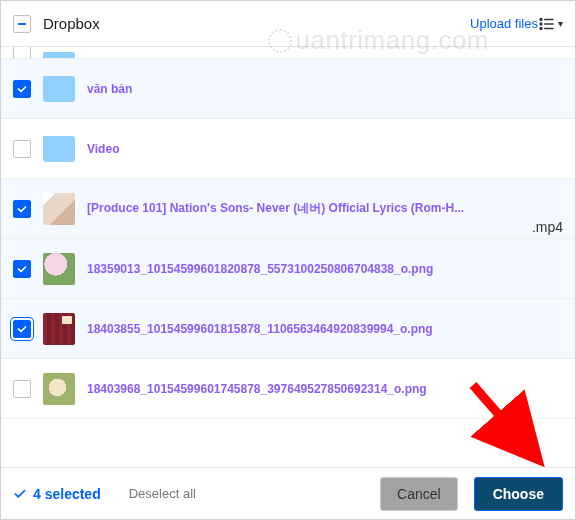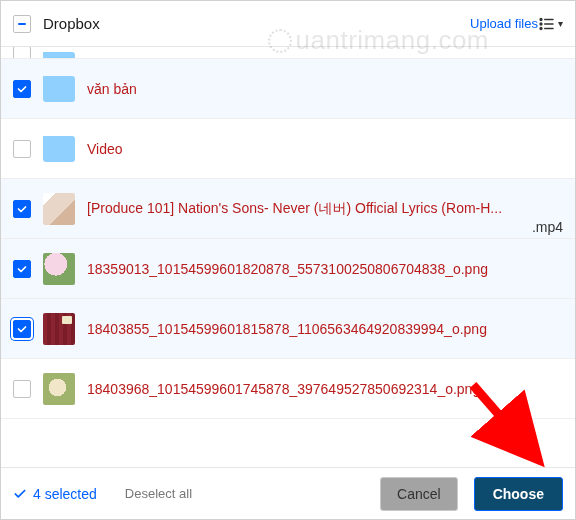--- a/index.html
+++ b/index.html
@@ -128,22 +128,23 @@
   .thumb.img2 { background: radial-gradient(circle at 40% 35%, #f6d6e5 0 40%, #7fa562 40% 100%); }
   .thumb.img3 { background: repeating-linear-gradient(90deg,#8a2430 0 4px,#7a1d28 4px 8px); position:relative; }
   .thumb.img3::after{content:"";position:absolute;top:3px;right:3px;width:10px;height:8px;background:#efe5c7;border-radius:1px;}
   .thumb.img4 { background: radial-gradient(circle at 45% 45%, #f2e6c8 0 35%, #9fb36c 35% 100%); }
 
   .filename {
     flex: 1;
     white-space: nowrap;
     overflow: hidden;
     text-overflow: ellipsis;
-    color: #b91c1c;
-    font-size: 14px;
+    color: #8b5cf6;
+    font-size: 12px;
+    font-weight: bold;
   }
   .ext {
     color: #333;
     font-size: 14px;
     flex-shrink: 0;
     padding-left: 4px;
     margin-top: 36px;
   }
 
   .footer {
@@ -155,20 +156,21 @@
     gap: 16px;
     background:#fff;
     position: relative;
   }
   .sel-check {
     color: #0061fe;
     font-size: 14px;
     display: flex;
     align-items: center;
     gap: 6px;
+    font-weight: bold;
   }
   .sel-check svg { width:14px; height:14px; }
   .deselect {
     color: #777;
     font-size: 13px;
     cursor: pointer;
     margin-left: 12px;
   }
   .spacer { flex: 1; }
   .btn {

